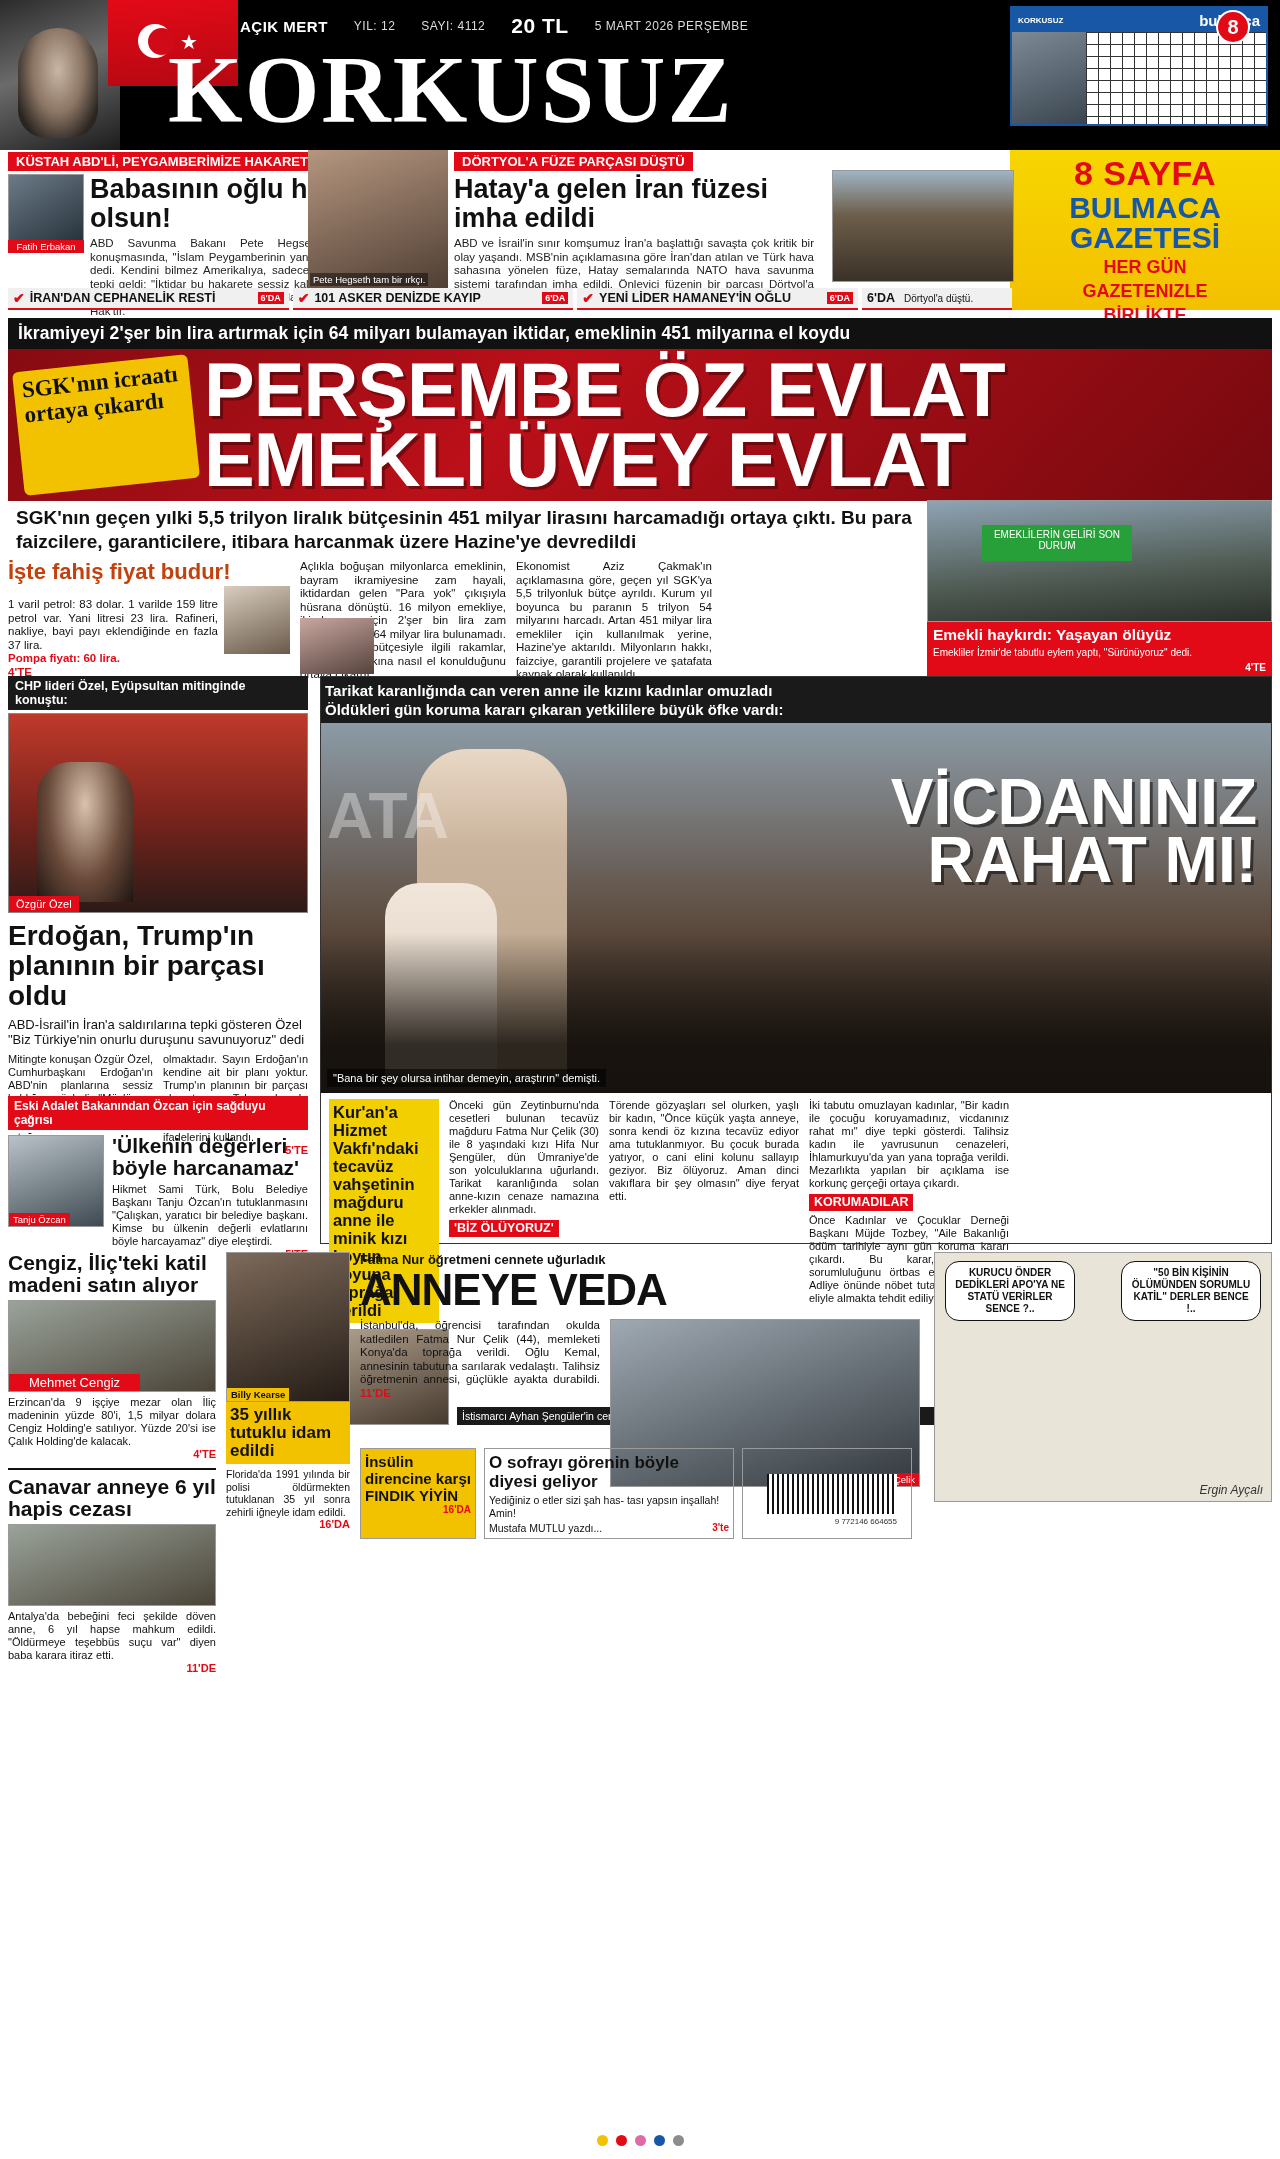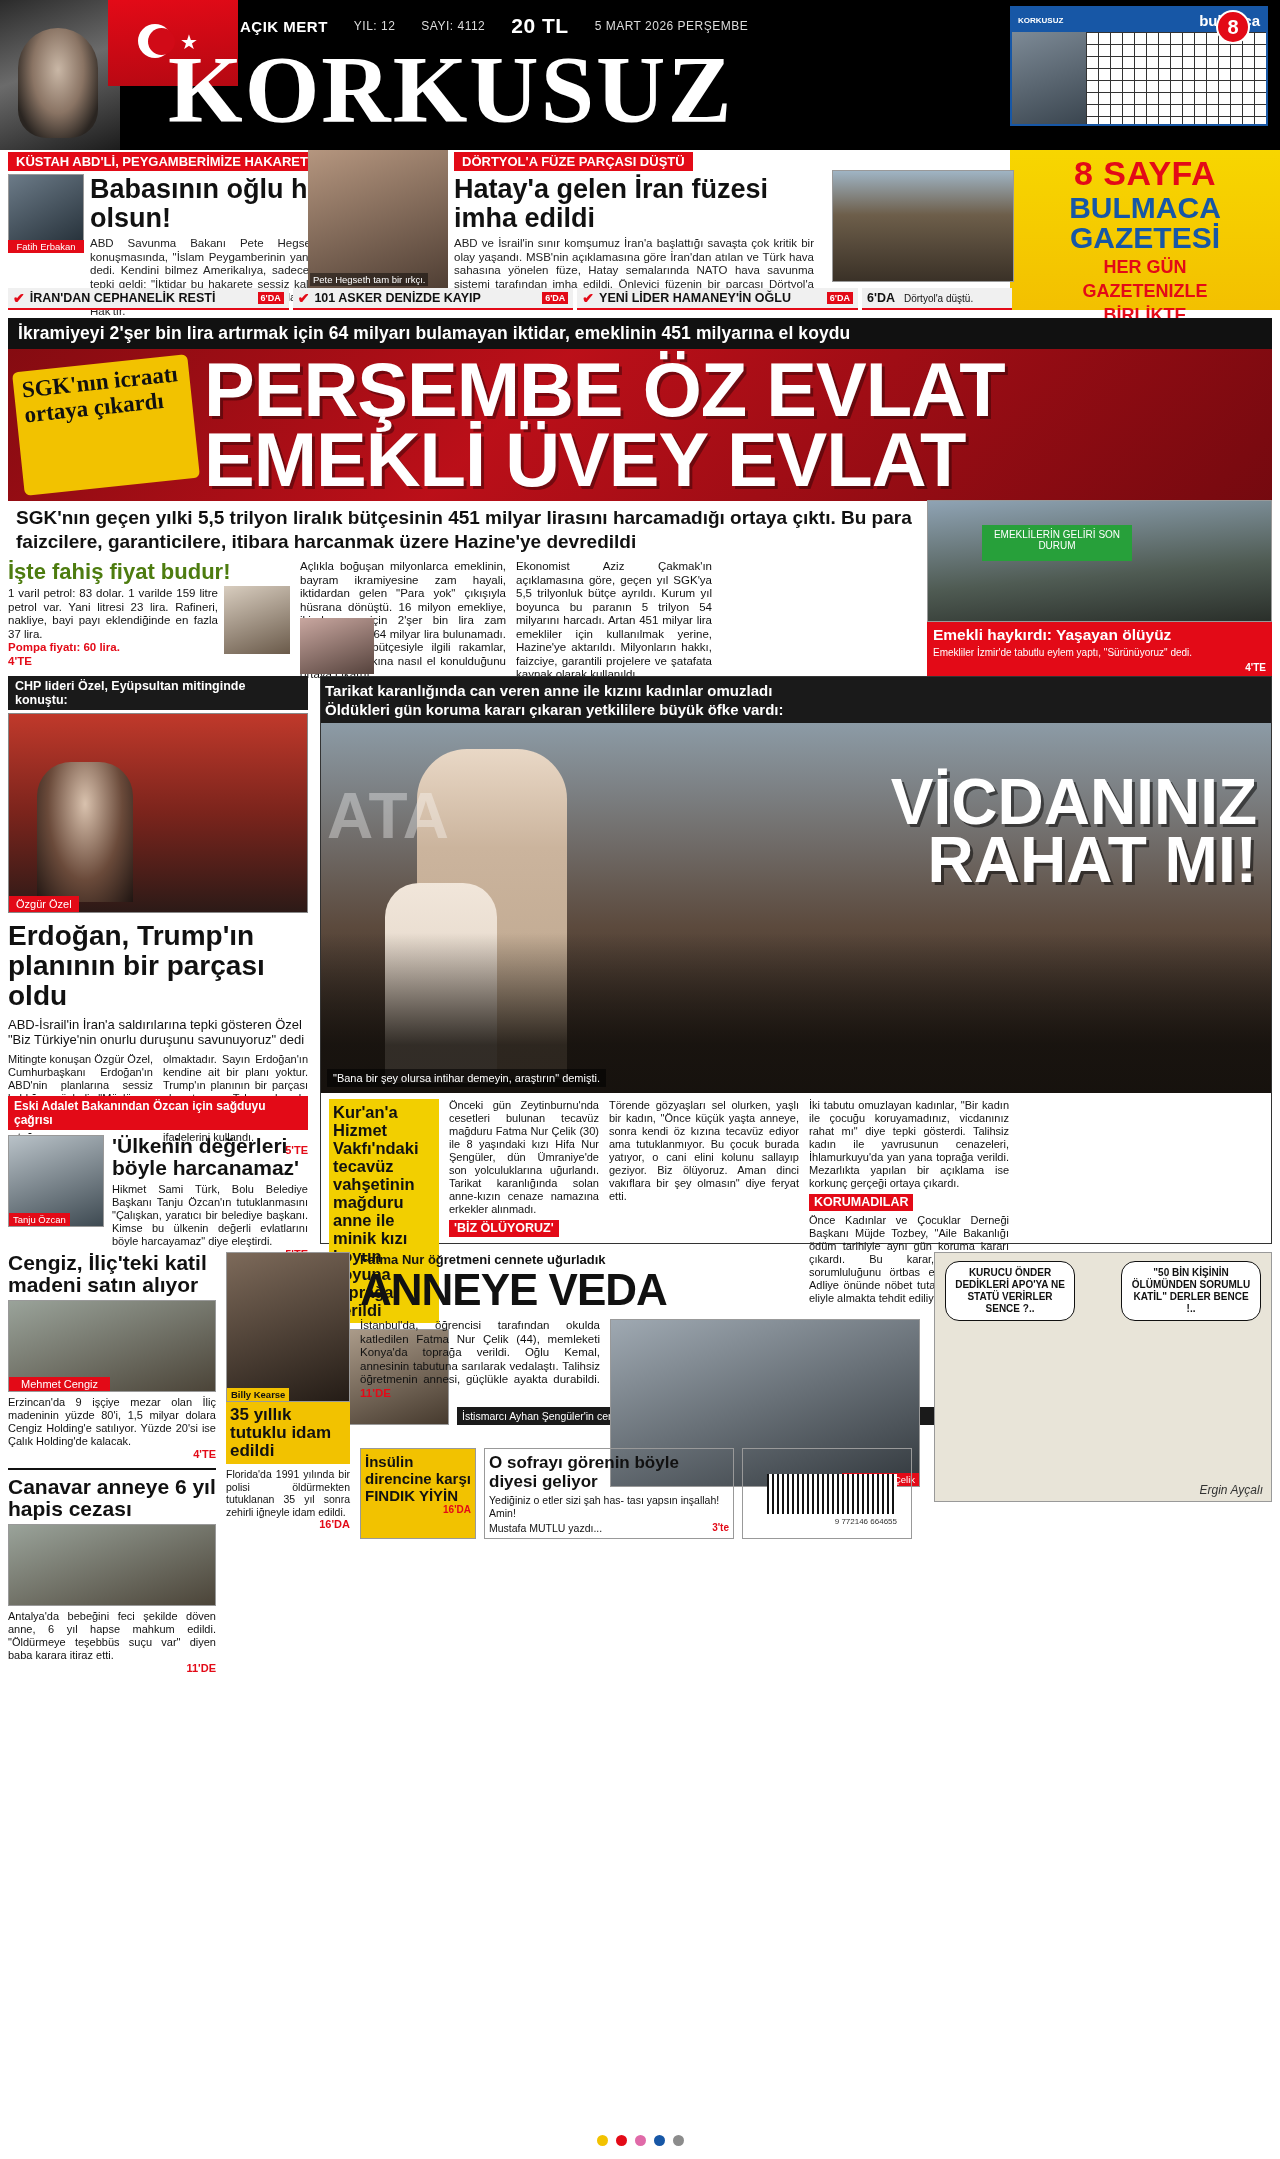--- a/index.html
+++ b/index.html
@@ -175,21 +175,21 @@
   }
   .sgk-cap {
     position:absolute; right:0; top:122px; width:345px; background:#e30a17; color:#fff;
     padding:4px 6px; font-size:15.5px; font-weight:bold; line-height:18px;
   }
   .sgk-cap .sub { display:block; font-size:10px; font-weight:normal; color:#fff; line-height:11.5px; margin-top:3px;}
 
   .subgrid { position:absolute; left:8px; top:560px; width:910px; height:110px; display:flex; gap:10px; }
   .sg-col { font-size:11.5px; line-height:13.5px; text-align:justify; }
   .sg1 { width:282px; position:relative; }
-  .sg1 .title { font-size:22px; font-weight:bold; color:#4d7c0f; line-height:24px; margin-bottom:3px;}
+  .sg1 .title { font-size:22px; font-weight:bold; color:#c2410c; line-height:24px; margin-bottom:14px;}
   .sg1 .red { color:#e30a17; font-weight:bold; }
   .sg1 .photo {
     position:absolute; right:0; top:26px; width:66px; height:68px;
     background:linear-gradient(160deg,#d8cdbf,#6a5a4a);
   }
   .sg2 { width:206px; position:relative; }
   .sg2 .photo {
     position:absolute; left:0; bottom:-4px; width:74px; height:56px;
     background:linear-gradient(160deg,#c9a7a0,#55423c);
   }
@@ -296,21 +296,21 @@
   }
 
   
   .bottom { position:absolute; left:8px; top:1252px; width:1264px; height:900px; }
   .bl { position:absolute; left:0; top:0; width:208px; }
   .bl .head { font-size:21px; line-height:22px; font-weight:bold; }
   .bl .photo {
     position:relative; width:208px; height:92px; margin-top:4px;
     background:linear-gradient(160deg,#9aa39a,#4b4438); border:1px solid #999;
   }
-  .bl .photo .tag { position:absolute; left:0; bottom:0; background:#e30a17; color:#fff; font-size:11px; padding:1px 12px;}
+  .bl .photo .tag { position:absolute; left:0; bottom:0; background:#e30a17; color:#fff; font-size:13px; padding:1px 20px;}
   .bl .body { font-size:11px; line-height:13px; text-align:justify; margin-top:4px; }
   .bl .rule { border-top:2px solid #111; margin:8px 0 6px; }
 
   .bm { position:absolute; left:218px; top:0; width:124px; }
   .bm .photo { width:124px; height:150px; background:linear-gradient(160deg,#7d6a5a,#241c16); border:1px solid #999; position:relative;}
   .bm .photo .tag { position:absolute; left:0; bottom:0; background:#f2c200; color:#111; font-size:9.5px; padding:1px 4px; font-weight:bold;}
   .bm .head { font-size:17px; line-height:18px; font-weight:bold; background:#f2c200; padding:4px; }
   .bm .body { font-size:10.5px; line-height:12.5px; text-align:justify; margin-top:4px; }
 
   .bc { position:absolute; left:352px; top:0; width:560px; }

